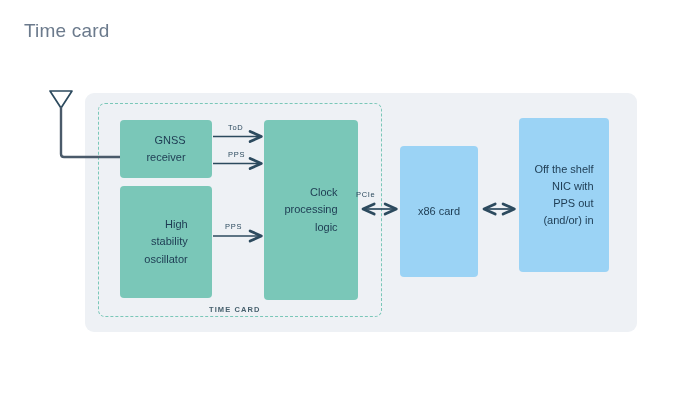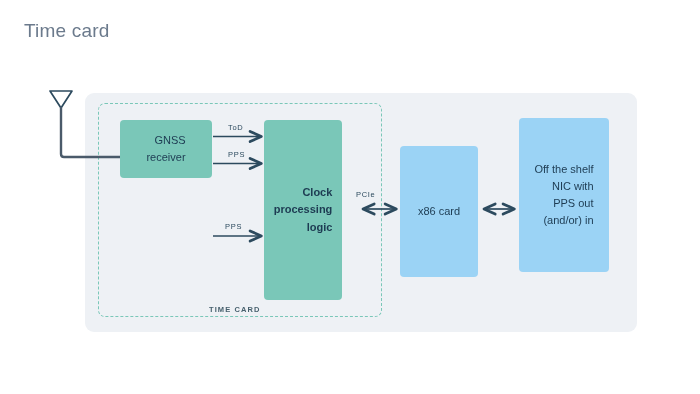--- a/index.html
+++ b/index.html
@@ -81,21 +81,21 @@
     font-size: 11px;
     line-height: 1.55;
     box-sizing: border-box;
     padding: 4px;
   }
   .box-teal { background: #7ac7b8; }
   .box-blue { background: #9bd3f5; }
 
   #box-gnss       { left: 120px; top: 120px;  width: 92px;  height: 58px; }
   #box-oscillator { left: 120px; top: 186px;  width: 92px;  height: 112px; }
-  #box-clock      { left: 264px; top: 120px;  width: 78px;  height: 180px; font-weight: bold; }
+  #box-clock      { left: 264px; top: 120px;  width: 94px;  height: 180px; }
   #box-x86        { left: 400px; top: 146px;  width: 78px;  height: 131px; }
   #box-nic        { left: 519px; top: 118px;  width: 90px;  height: 154px; }
 
   
   #antenna { position: absolute; left: 40px; top: 85px; width: 110px; height: 95px; }
 
   
   #wires {
     position: absolute;
     left: 0; top: 0;
@@ -135,20 +135,23 @@
       <path d="M 10 6 L 32 6 L 21 23 Z" fill="none" stroke="#2c4a5e" stroke-width="1.7" stroke-linejoin="round"></path>
 
       <path d="M 21 23 L 21 69 Q 21 72 24 72 L 84 72" fill="none" stroke="#4a5a6a" stroke-width="2.4" stroke-linecap="round"></path>
     </svg>
   </div>
 
   <div class="box box-teal" id="box-gnss" style="background: rgb(122, 199, 184);">
     <span>GNSS<br>receiver</span>
   </div>
 
+  <div class="box box-teal" id="box-oscillator" style="background: rgb(122, 199, 184);">
+    <span>High<br>stability<br>oscillator</span>
+  </div>
 
   <div class="box box-teal" id="box-clock" style="background: rgb(122, 199, 184);">
     <span>Clock<br>processing<br>logic</span>
   </div>
 
   <div class="box box-blue" id="box-x86" style="background: rgb(155, 211, 245);">
     <span>x86 card</span>
   </div>
 
   <div class="box box-blue" id="box-nic" style="background: rgb(155, 211, 245);">

